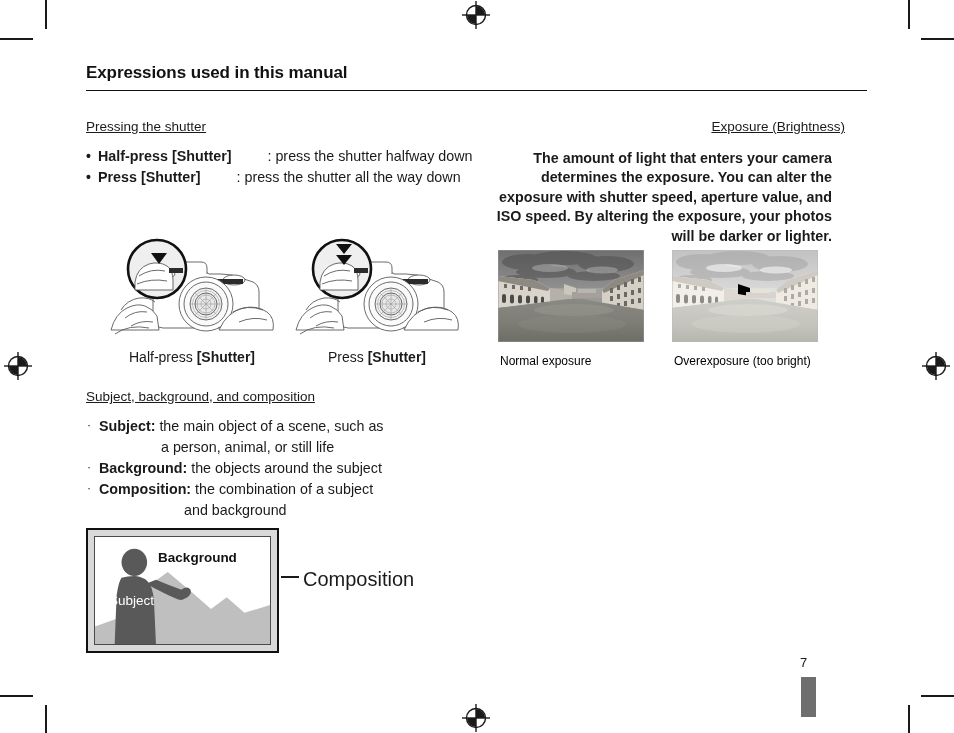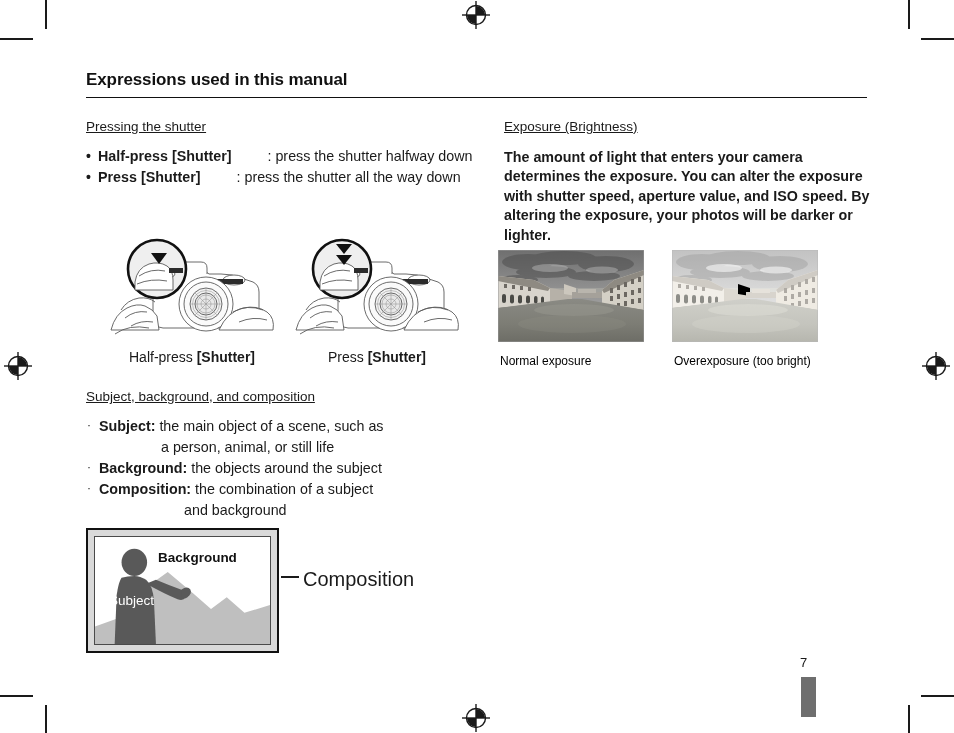--- a/index.html
+++ b/index.html
@@ -30,41 +30,40 @@
   .heading {
     position: absolute;
     left: 86px; top: 63px;
     width: 781px;
     font-size: 17px;
     font-weight: bold;
     letter-spacing: -0.1px;
     color: #111;
     padding-bottom: 7px;
     border-bottom: 1.6px solid #111;
-    margin-top: 7px;
   }
 
   
   .col-left  { position: absolute; left: 86px;  top: 118px; width: 390px; }
-  .col-right { position: absolute; left: 504px; top: 118px; width: 375px; }
+  .col-right { position: absolute; left: 470px; top: 118px; width: 375px; text-align: right; }
 
   .subhead {
     font-size: 13.5px;
     line-height: 18px;
     color: #1a1a1a;
     margin: 0 0 10px 0;
     text-decoration: underline;
   }
 
   .body-para {
     font-size: 14.3px;
     font-weight: bold;
     line-height: 19.4px;
     color: #1a1a1a;
-    margin: 0;
+    margin: 13px;
   }
 
   
   ul.b-list { list-style: none; margin: 0; padding: 0; }
   ul.b-list li {
     position: relative;
     padding-left: 12px;
     font-size: 14.3px;
     line-height: 20px;
     font-weight: bold;

